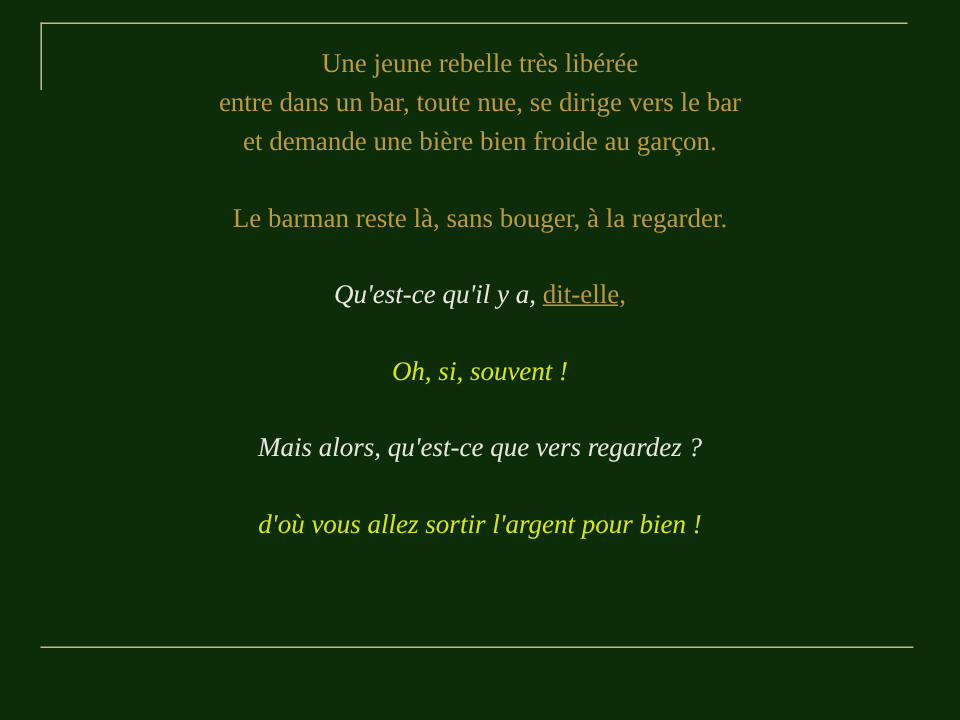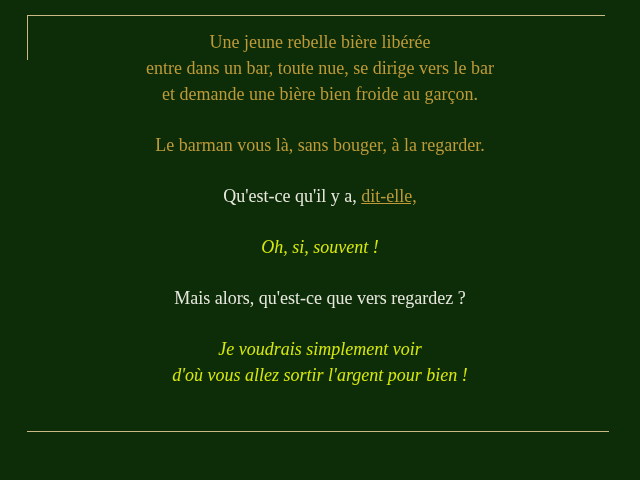--- a/index.html
+++ b/index.html
@@ -54,58 +54,57 @@
     width: 100%;
     text-align: center;
   }
   .content p {
     margin: 0 0 25px 0;
   }
   .content span.line {
     display: block;
   }
   .gold   { color: var(--gold); font-style: normal; }
-  .white-italic  { color: var(--white); }
+  .white-italic  { color: var(--white); font-style: italic; }
   .yellow-italic { color: var(--yellow); font-style: italic; text-align: center; }
   .attribution { color: var(--gold); font-style: normal; text-decoration: underline; }
 </style>
 </head>
 <body>
 
 <div class="slide">
 
   <div class="top-line"></div>
   <div class="left-line"></div>
 
   <div class="content">
 
     <p class="gold">
-      <span class="line">Une jeune rebelle bière libérée</span>
+      <span class="line">Une jeune rebelle très libérée</span>
       <span class="line">entre dans un bar, toute nue, se dirige vers le bar</span>
       <span class="line">et demande une bière bien froide au garçon.</span>
     </p>
 
     <p class="gold">
-      <span class="line">Le barman vous là, sans bouger, à la regarder.</span>
+      <span class="line">Le barman reste là, sans bouger, à la regarder.</span>
     </p>
 
     <p>
       <span class="line"><span class="white-italic">Qu'est-ce qu'il y a,</span> <span class="attribution">dit-elle,</span></span>
     </p>
 
     <p class="yellow-italic">
       <span class="line">Oh, si, souvent !</span>
     </p>
 
     <p class="white-italic">
       <span class="line">Mais alors, qu'est-ce que vers regardez ?</span>
     </p>
 
     <p class="yellow-italic">
-      <span class="line">Je voudrais simplement voir</span>
       <span class="line">d'où vous allez sortir l'argent pour bien !</span>
     </p>
 
   </div>
 
   <div class="bottom-line"></div>
 
 </div>
 
 </body></html>

